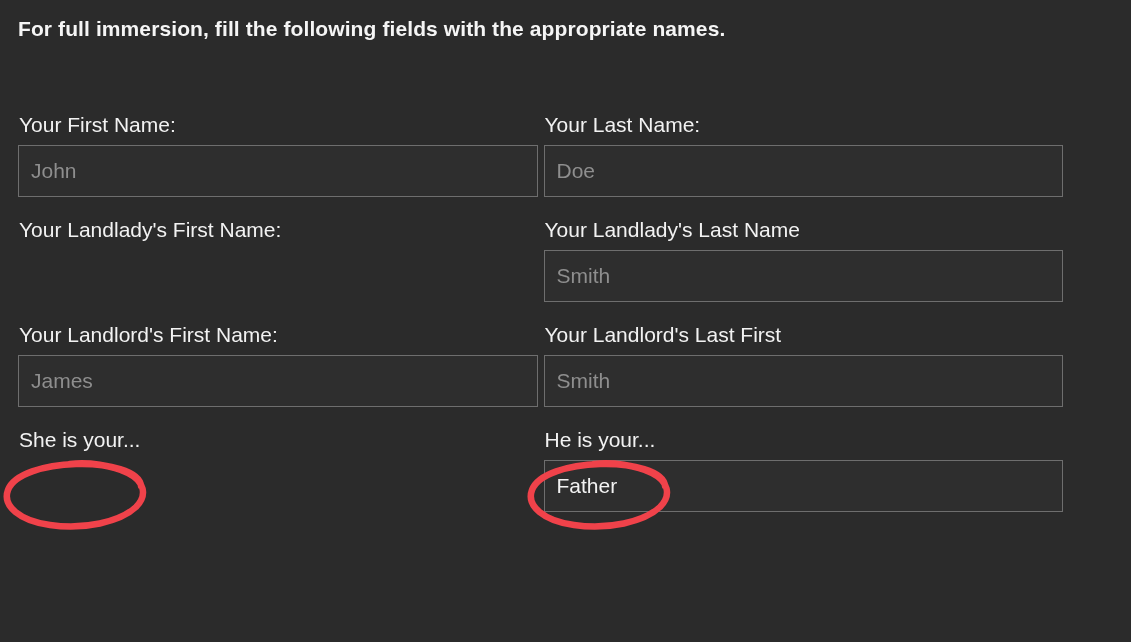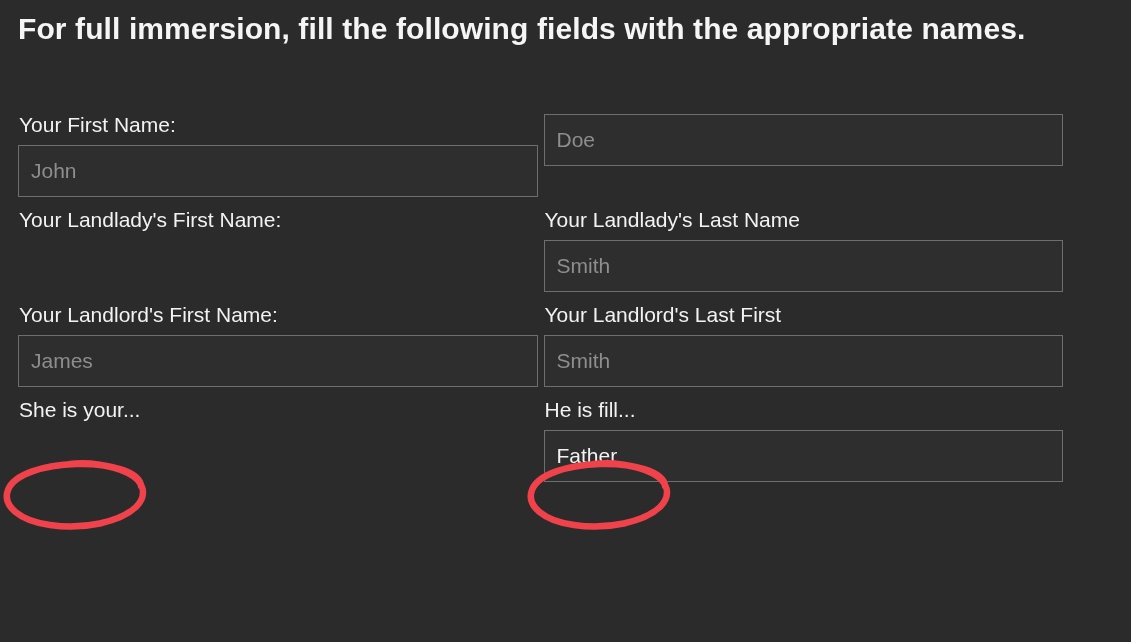--- a/index.html
+++ b/index.html
@@ -17,21 +17,21 @@
   }
   .page {
     position: relative;
     width: 1131px;
     height: 642px;
   }
   .heading {
     position: absolute;
     left: 18px;
     top: 12px;
-    font-size: 30px;
+    font-size: 21px;
     font-weight: bold;
     line-height: 34px;
     color: #f5f5f5;
     letter-spacing: 0.1px;
     white-space: nowrap;
   }
   .form-grid {
     position: absolute;
     left: 18px;
     top: 114px;
@@ -64,21 +64,21 @@
     box-sizing: border-box;
     height: 52px;
     background: #2e2e2e;
     border: 1px solid #6e6e6e;
     border-radius: 0;
     color: #f2f2f2;
     font-family: "Liberation Sans", sans-serif;
     font-size: 21px;
     padding: 0 12px;
     outline: none;
-    margin: 0 0 12px 0;
+    margin: 0 0 22px 0;
   }
   .field-input::placeholder {
     color: #8e8e8e;
     opacity: 1;
   }
   .annot-layer {
     position: absolute;
     left: 0;
     top: 0;
     width: 1131px;
@@ -94,20 +94,21 @@
   <div class="heading">For full immersion, fill the following fields with the appropriate names.</div>
 
   <div class="form-grid">
 
     <div class="row">
       <div class="col">
         <label class="field-label">Your First Name:</label>
         <input class="field-input" type="text" placeholder="John" style="">
       </div>
       <div class="col">
+        <label class="field-label">Your Last Name:</label>
         <input class="field-input" type="text" placeholder="Doe" style="">
       </div>
     </div>
 
     <div class="row">
       <div class="col">
         <label class="field-label">Your Landlady's First Name:</label>
       </div>
       <div class="col">
         <label class="field-label">Your Landlady's Last Name</label>
@@ -124,21 +125,21 @@
         <label class="field-label">Your Landlord's Last First</label>
         <input class="field-input" type="text" placeholder="Smith" style="">
       </div>
     </div>
 
     <div class="row">
       <div class="col">
         <label class="field-label">She is your...</label>
       </div>
       <div class="col">
-        <label class="field-label">He is fill...</label>
+        <label class="field-label">He is your...</label>
         <input class="field-input" type="text" value="Father" style="">
       </div>
     </div>
 
 
   </div>
 
   <svg class="annot-layer" viewBox="0 0 1131 642">
 
     <g>

